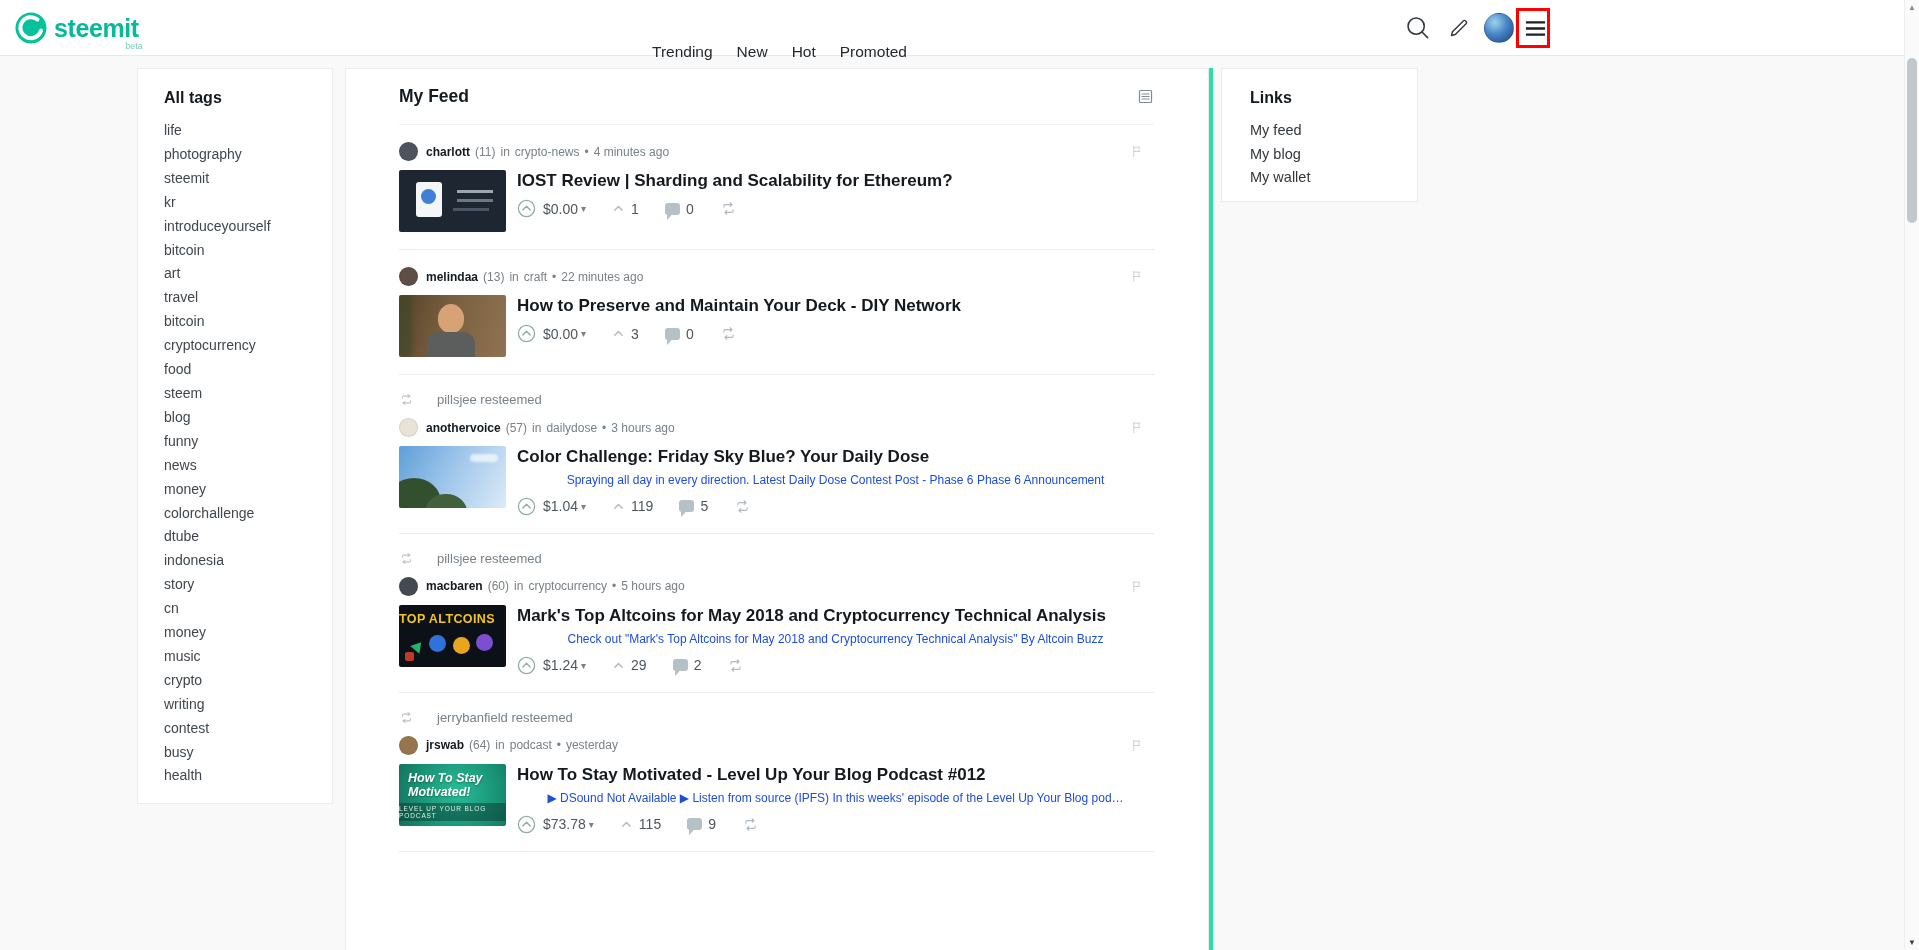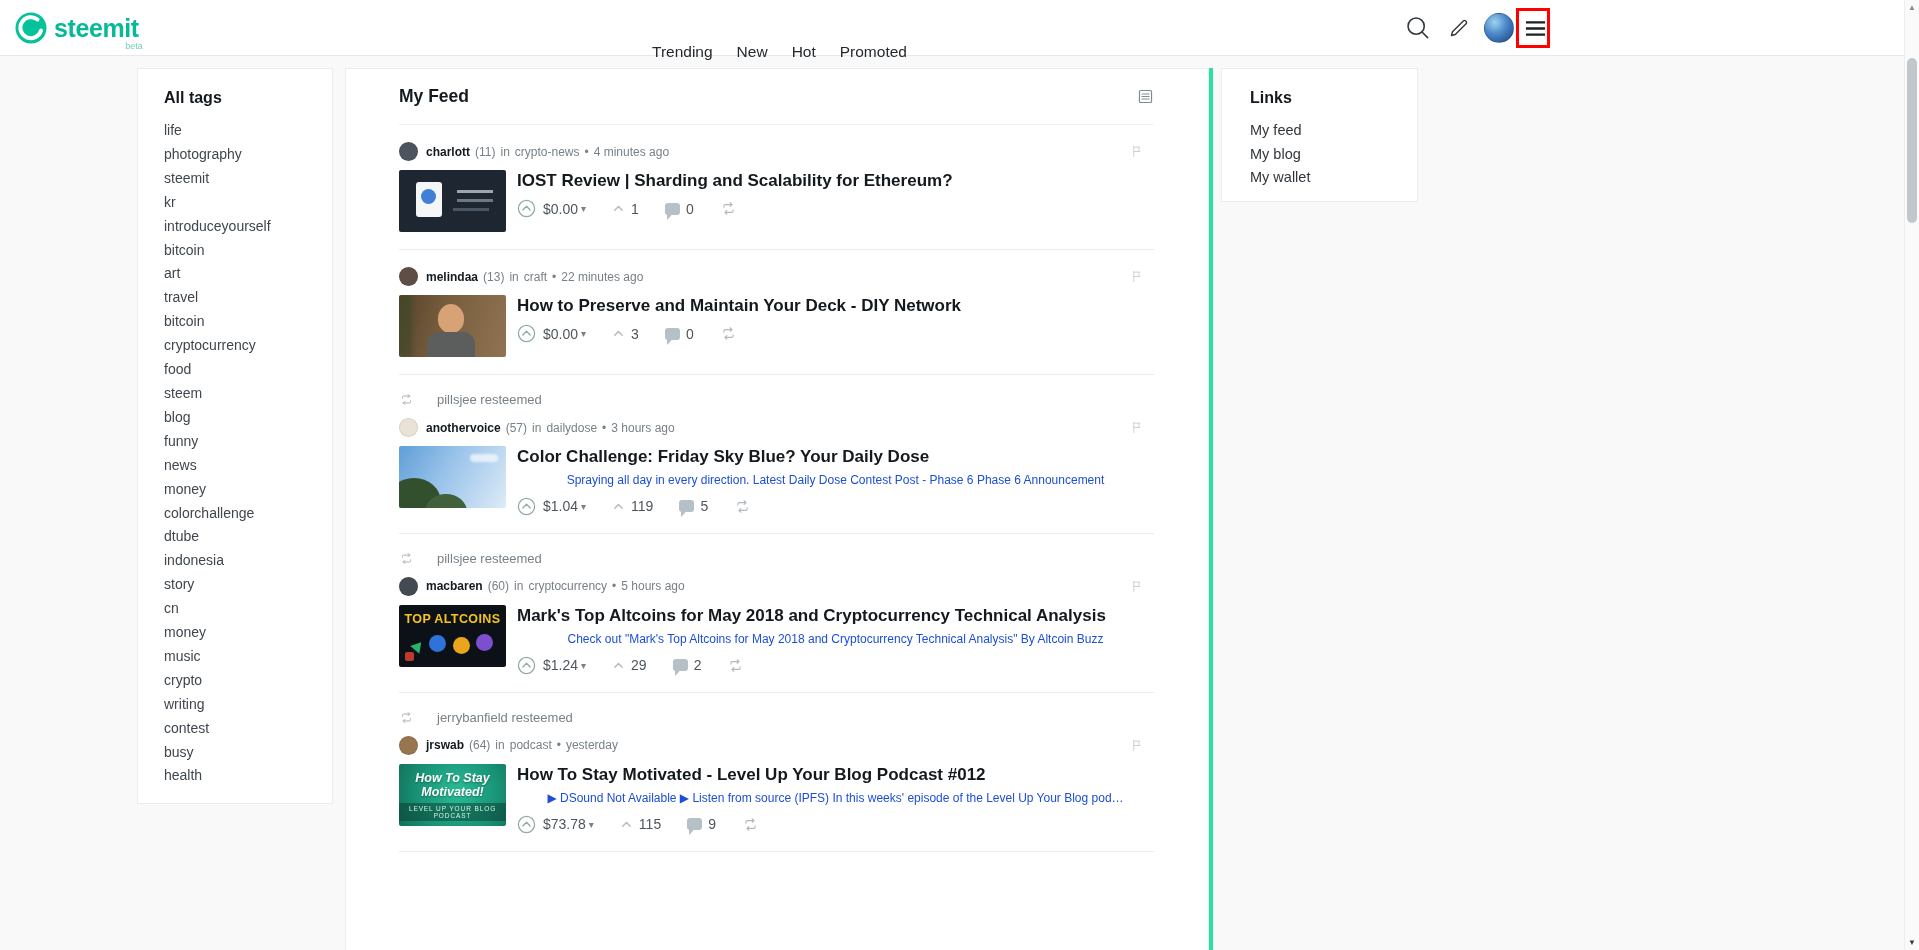--- a/index.html
+++ b/index.html
@@ -58,21 +58,21 @@
   .payout { margin-left:7px; cursor:pointer; }
   .caret { margin-left:3px; font-size:10px; color:#788187; cursor:pointer; }
   .cnt-group { display:inline-flex; align-items:center; gap:6px; margin-left:26px; }
   .cnt { cursor:pointer; }
   .resteem-btn { margin-left:26px; cursor:pointer; }
   .bubble { width:15px; height:12px; background:#b6c0c7; border-radius:3px; position:relative; display:inline-block; }
   .bubble::after { content:""; position:absolute; left:2px; bottom:-5px; border:3px solid transparent; border-top:4px solid #b6c0c7; border-left:3px solid #b6c0c7; }
 
   
   .thumb-art { position:absolute; }
-  .thumb-caption, .thumb-caption-sub { position:absolute; width:100%; text-align:center; }
+  .thumb-caption, .thumb-caption-sub { position:absolute; width:100%; text-align:left; }
 
   .thumb-0 { background:#1e2731; }
   .thumb-0::before { content:""; position:absolute; left:17px; top:12px; width:26px; height:35px; background:#f4f6f8; border-radius:3px; }
   .thumb-0::after { content:""; position:absolute; left:22px; top:19px; width:15px; height:15px; border-radius:50%; background:#3f7fd6; }
   .thumb-0 .thumb-art { right:13px; top:20px; width:36px; height:3px; background:#9aa7b2; box-shadow:0 9px 0 #6c7885, -4px 18px 0 #4a5663; }
 
   .thumb-1 { background:linear-gradient(105deg,#55432c 0%, #7a5f3e 45%, #8f7352 100%); }
   .thumb-1::before { content:""; position:absolute; left:39px; top:9px; width:26px; height:29px; border-radius:50% 50% 46% 46%; background:#d7a376; }
   .thumb-1::after { content:""; position:absolute; left:28px; top:37px; width:48px; height:26px; border-radius:12px 12px 0 0; background:#5c5e5e; }
   .thumb-1 .thumb-art { left:0; top:0; width:13px; height:62px; background:rgba(52,72,38,.5); filter:blur(2px); }

